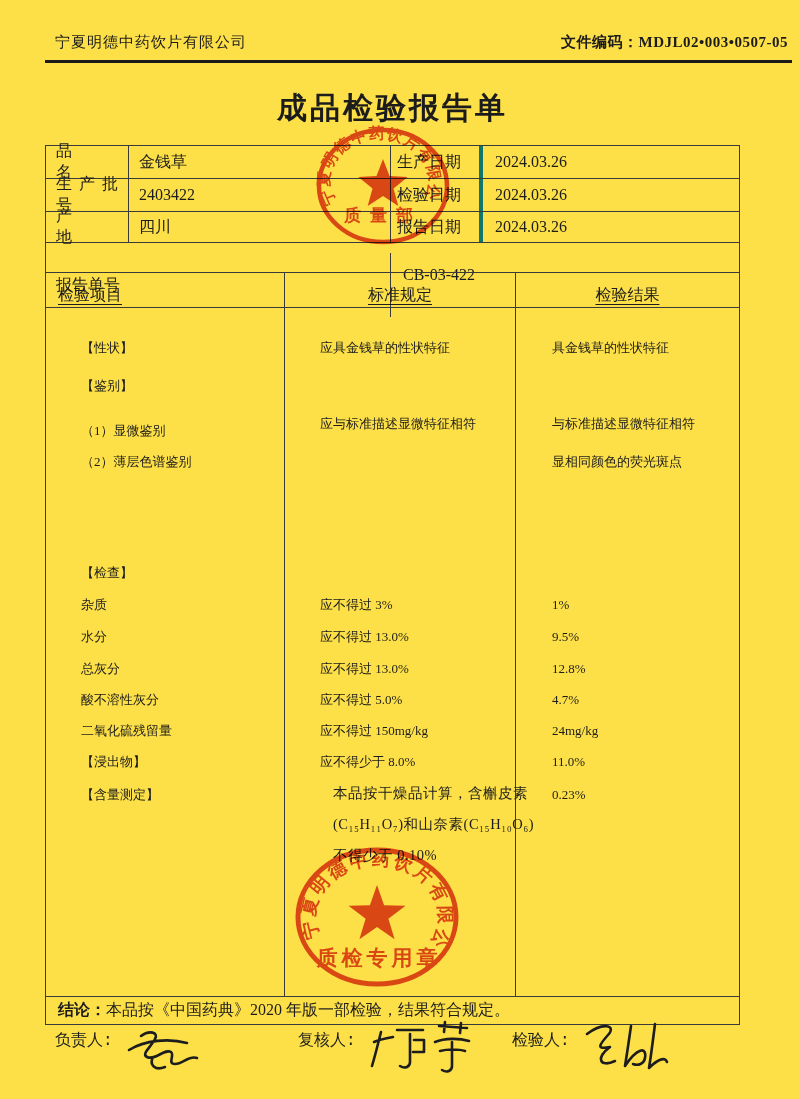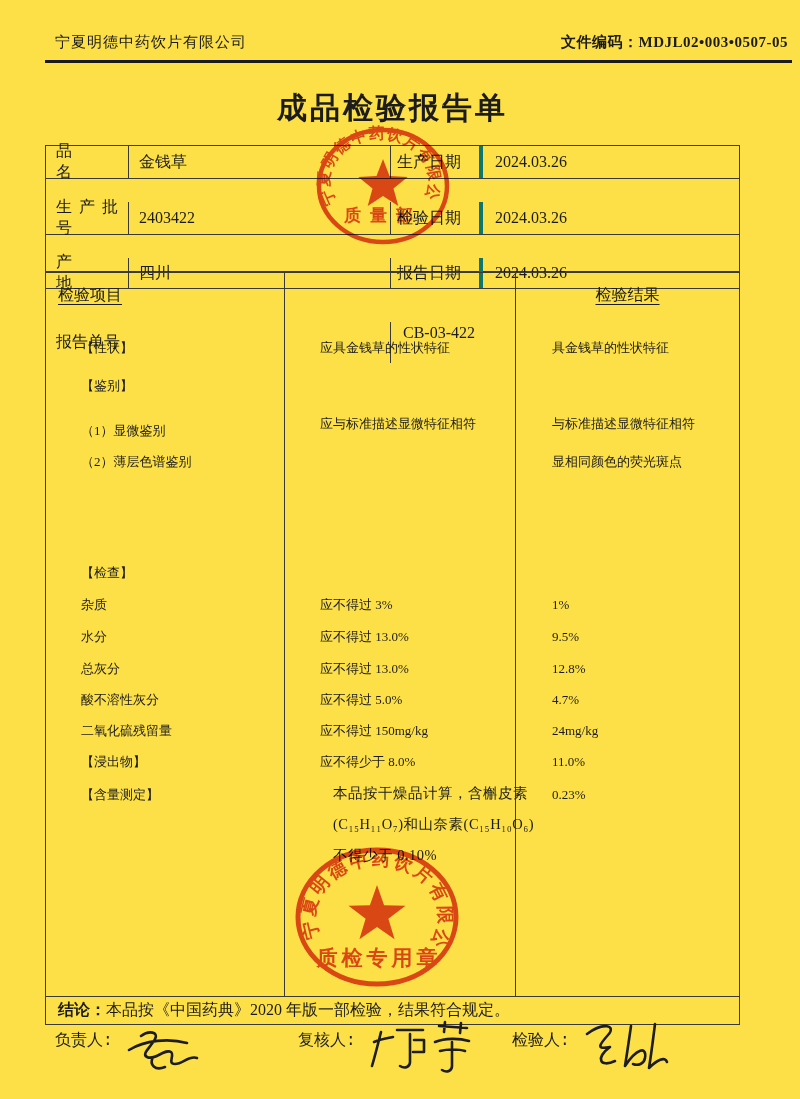--- a/index.html
+++ b/index.html
@@ -10,22 +10,22 @@
     color:#1c1c1c; overflow:hidden;
   }
   
   .hdr-company { position:absolute; left:55px; top:33px; font-size:15px; letter-spacing:1px; }
   .hdr-code    { position:absolute; right:12px; top:33px; font-size:15px; font-weight:bold; letter-spacing:.5px; }
   .hdr-rule    { position:absolute; left:45px; top:60px; width:747px; height:3px; background:#1a1a1a; }
   
   .doc-title { position:absolute; left:45px; top:88px; width:695px; text-align:center;
                font-size:30px; font-weight:bold; letter-spacing:3px; }
   
-  .info-table { position:absolute; left:45px; top:145px; width:695px; height:127px;
-                border:1px solid #3a3a3a; display:flex; flex-direction:column; font-size:16px;gap:23px; }
+  .info-table { position:absolute; left:45px; top:145px; width:695px; height:163px;
+                border:1px solid #3a3a3a; display:flex; flex-direction:column; font-size:16px; }
   .info-row  { display:flex; border-bottom:1px solid #3a3a3a; align-items:center; }
   .info-row:last-child { border-bottom:none; }
   .ir1 { height:33px; } .ir2 { height:33px; } .ir3 { height:31px; } .ir4 { flex:1; }
   .c-label  { width:83px;  padding:0 10px; border-right:1px solid #3a3a3a; height:100%; display:flex; align-items:center; }
   .c-label span { width:100%; text-align:justify; text-align-last:justify; }
   .c-value  { width:262px; padding:0 10px; border-right:1px solid #3a3a3a; height:100%; display:flex; align-items:center; }
   .c-label2 { width:92px;  padding:0 6px;  border-right:4px solid #0f766e; height:100%; display:flex; align-items:center;text-align:center; }
   .c-value2 { flex:1; padding:0 12px; height:100%; display:flex; align-items:center; }
   .c-rlabel { width:345px; padding:0 10px; border-right:1px solid #3a3a3a; height:100%; display:flex; align-items:center;margin-top:20px; }
   .c-rvalue { flex:1; padding:0 12px; height:100%; display:flex; align-items:center; }
@@ -109,20 +109,21 @@
         <div class="tline" style="top:322px">杂质</div>
         <div class="tline" style="top:354px">水分</div>
         <div class="tline" style="top:386px">总灰分</div>
         <div class="tline" style="top:417px">酸不溶性灰分</div>
         <div class="tline" style="top:448px">二氧化硫残留量</div>
         <div class="tline" style="top:479px">【浸出物】</div>
         <div class="tline" style="top:512px">【含量测定】</div>
       </div>
 
       <div class="mcol2">
+        <div class="col-head">标准规定</div>
         <div class="tline" style="top:65px">应具金钱草的性状特征</div>
         <div class="tline" style="top:141px">应与标准描述显微特征相符</div>
         <div class="tline" style="top:322px">应不得过 3%</div>
         <div class="tline" style="top:354px">应不得过 13.0%</div>
         <div class="tline" style="top:386px">应不得过 13.0%</div>
         <div class="tline" style="top:417px">应不得过 5.0%</div>
         <div class="tline" style="top:448px">应不得过 150mg/kg</div>
         <div class="tline" style="top:479px">应不得少于 8.0%</div>
         <div class="tblock2" style="top:505px; left:4px; width:214px;margin-left:44px;">本品按干燥品计算，含槲皮素(C₁₅H₁₁O₇)和山奈素(C₁₅H₁₀O₆)不得少于 0.10%</div>
       </div>

